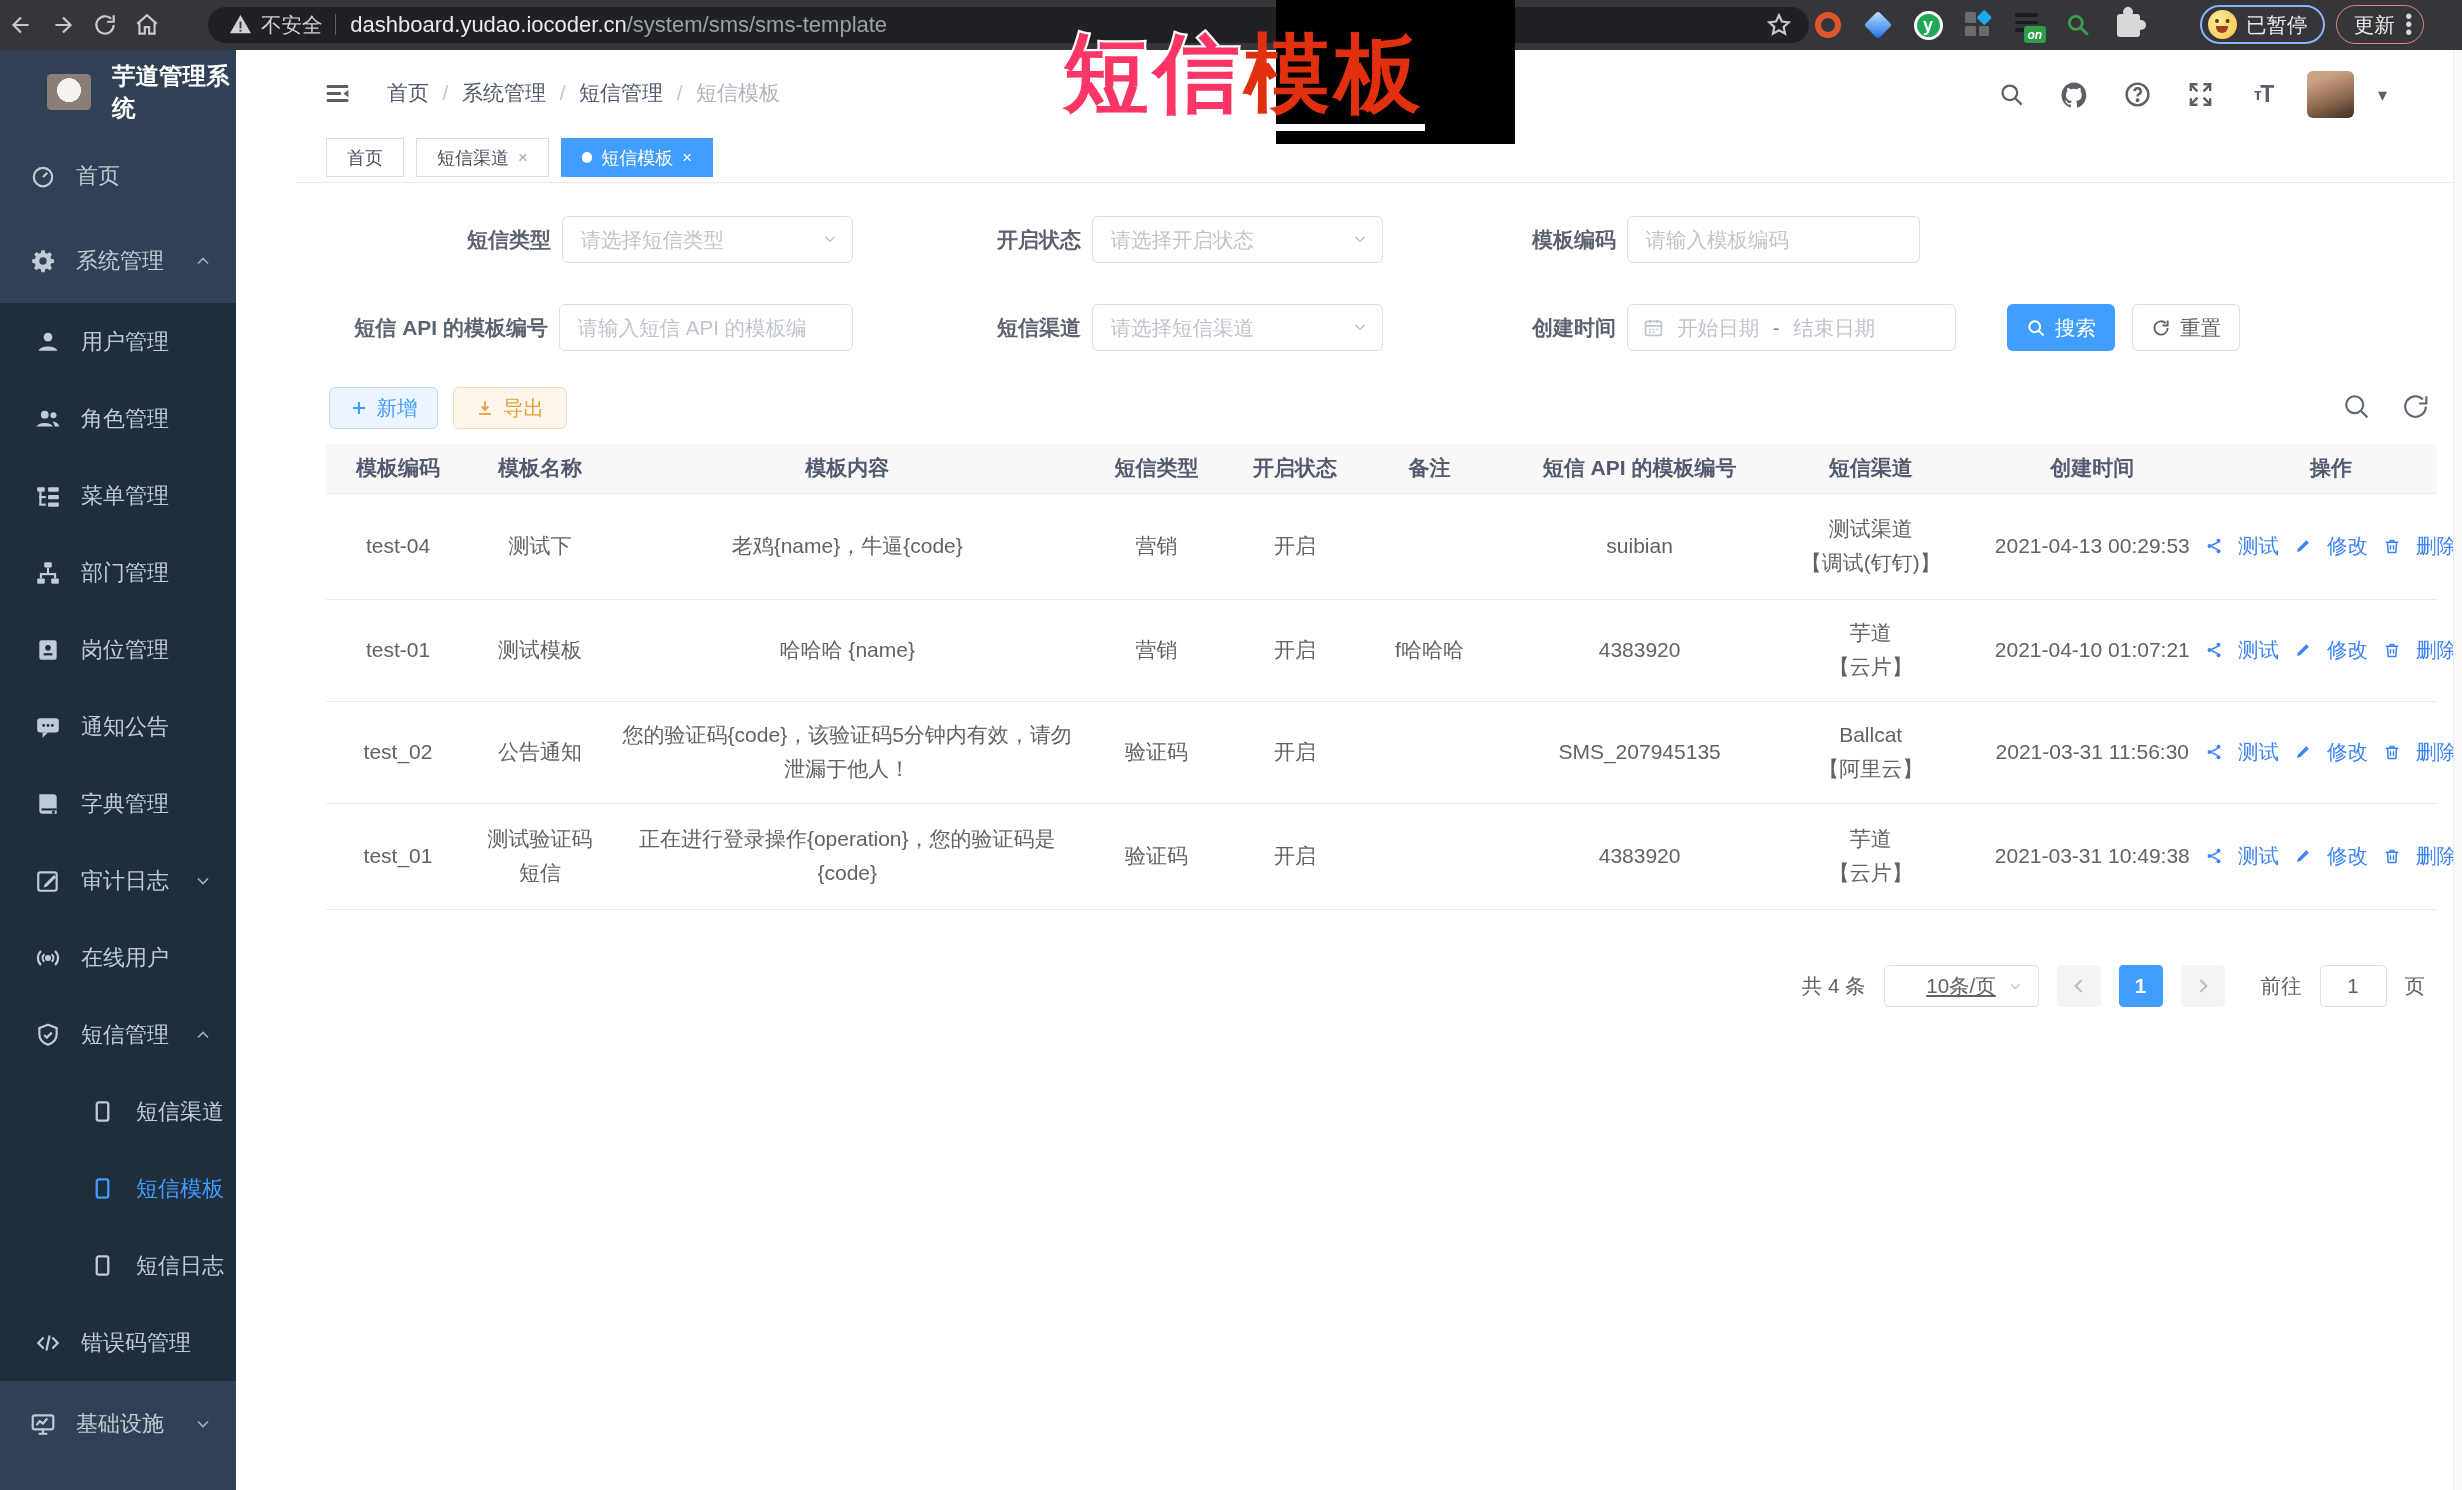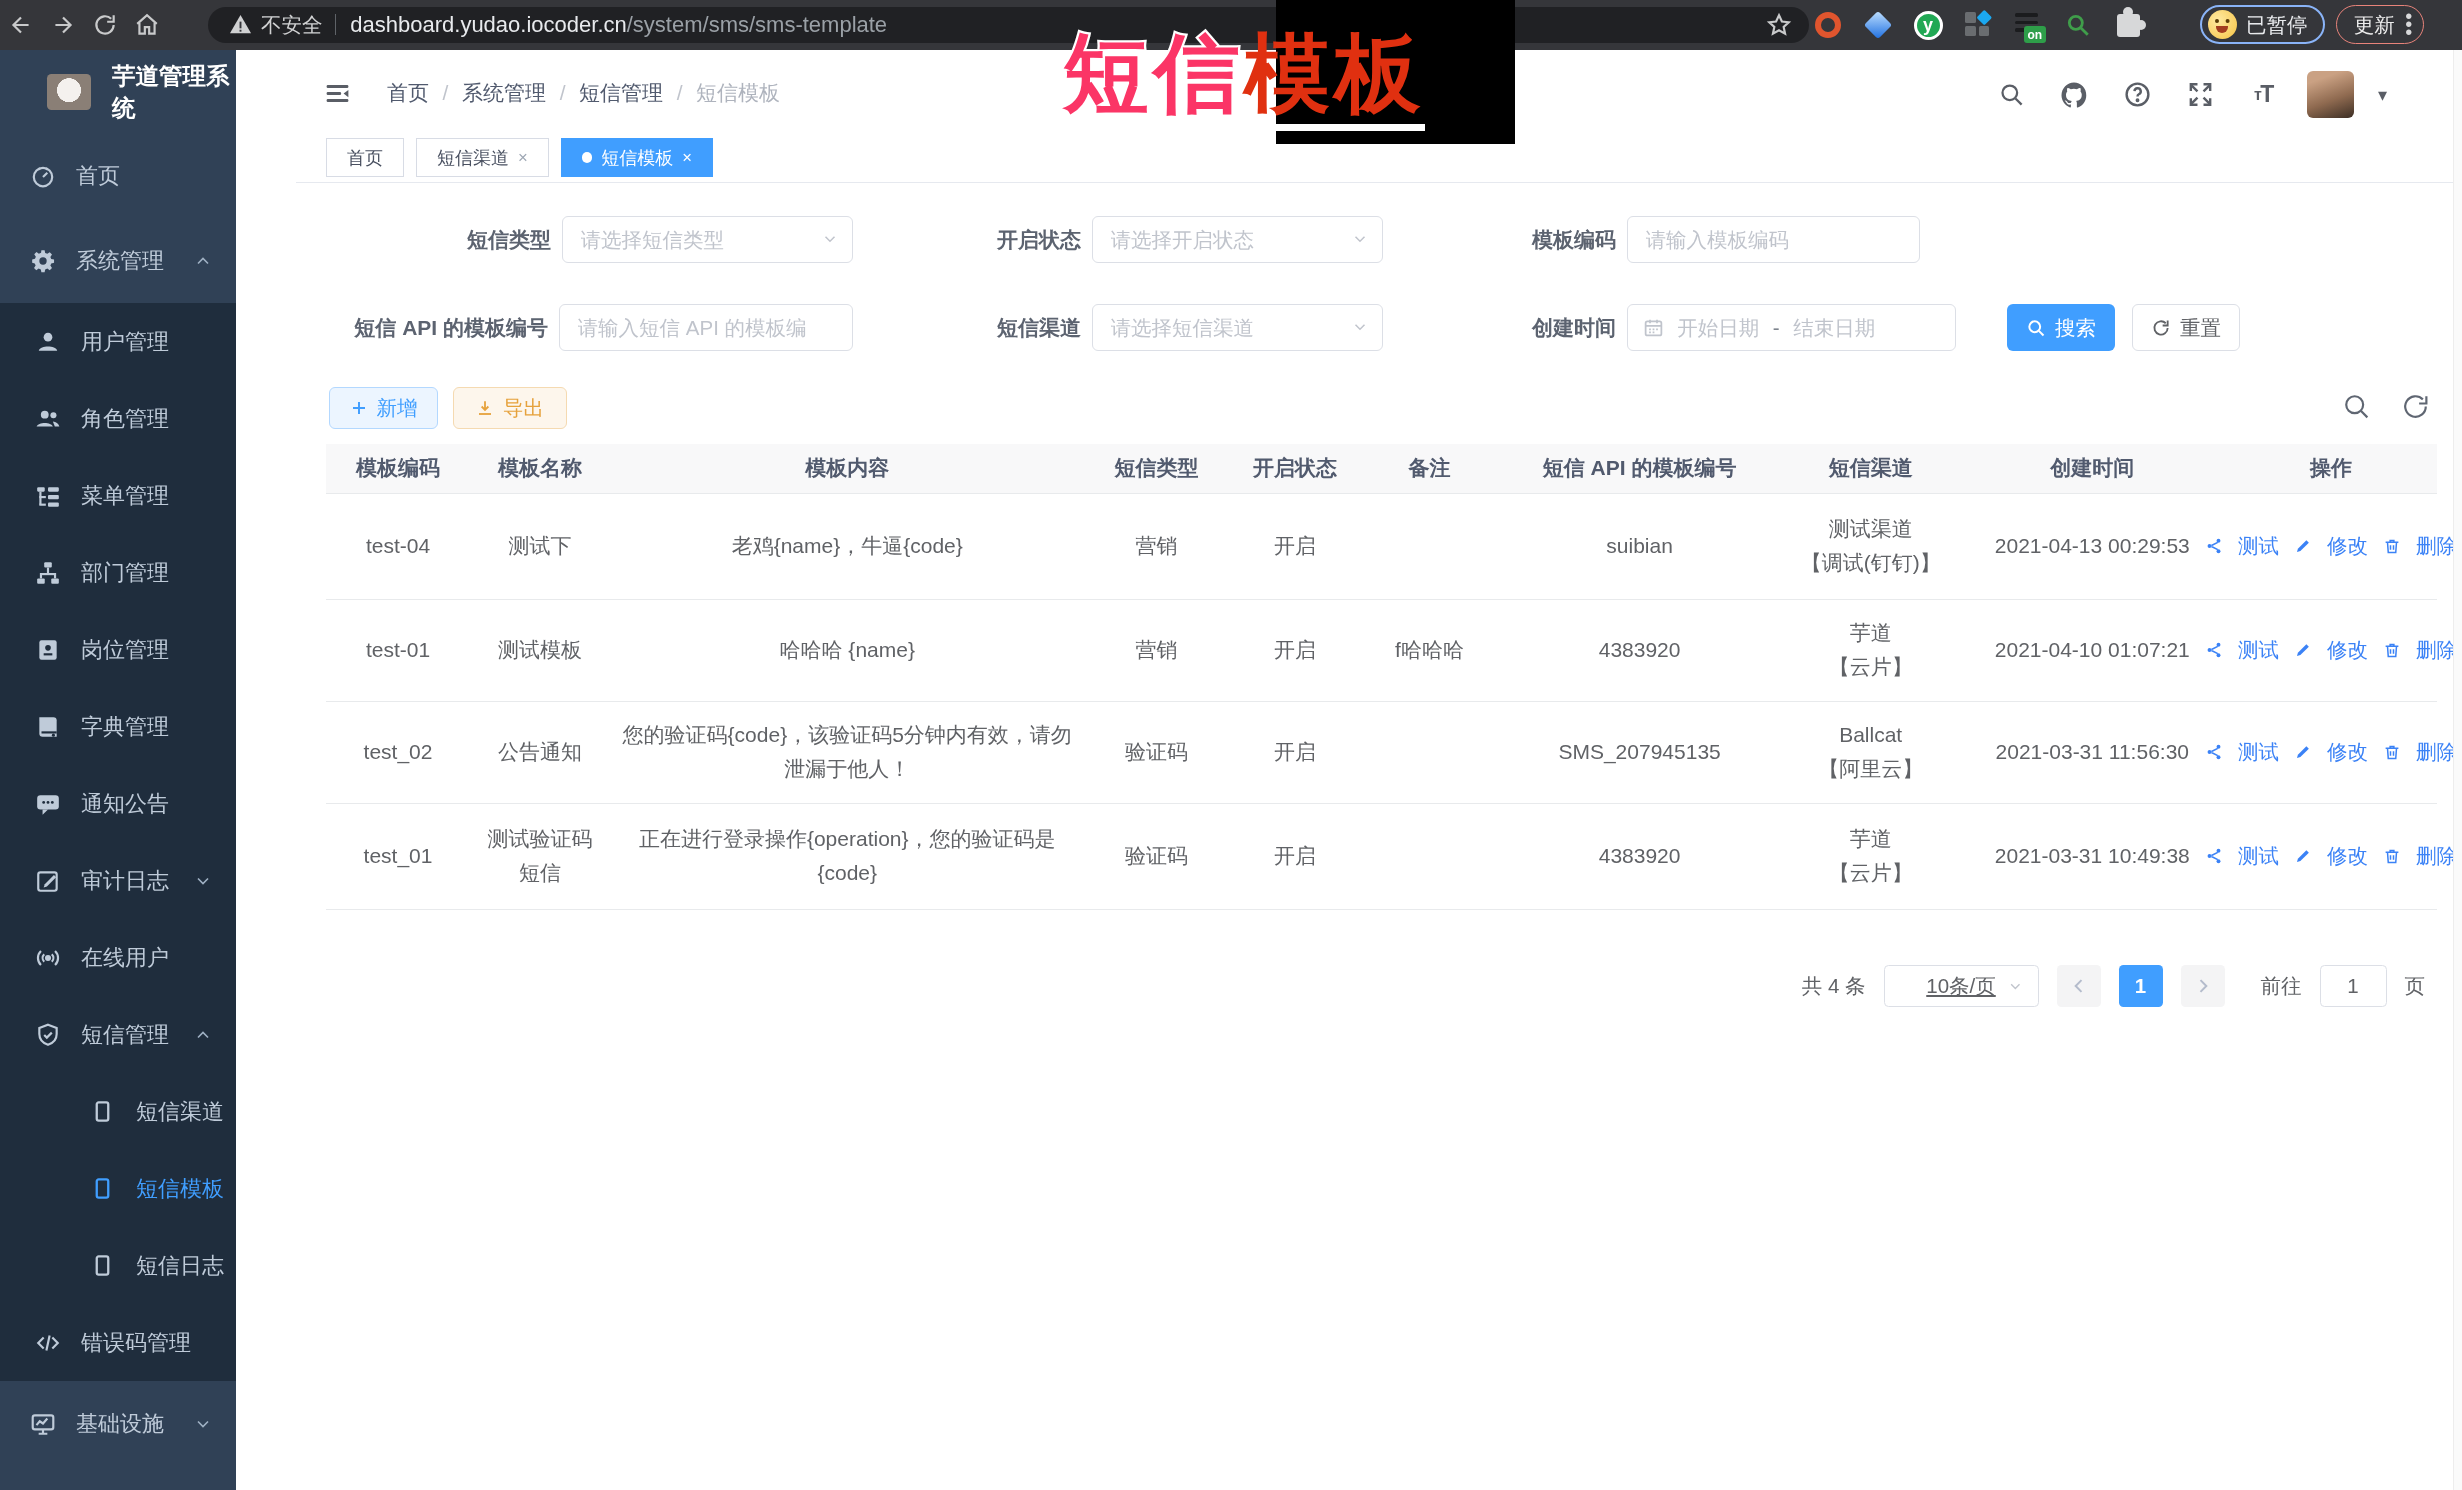--- a/index.html
+++ b/index.html
@@ -24,21 +24,21 @@
   .ext { width:30px; height:30px; display:flex; align-items:center; justify-content:center; }
   .ring { width:26px; height:26px; border:6.8px solid #e0552e; border-radius:50%; }
   .pin { width:20px; height:20px; background:linear-gradient(135deg,#bfe0ff,#1e6fe0); transform:rotate(45deg); border-radius:3px; }
   .ycirc { width:29px; height:29px; border-radius:50%; background:#21a854; border:3px solid #fff;
     color:#fff; font-size:18px; font-weight:bold; display:flex; align-items:center; justify-content:center; }
   .grid4 { position:relative; width:26px; height:26px; }
   .grid4 i { position:absolute; width:10.6px; height:10.6px; background:#6a6d70; border-radius:1.5px; }
   .grid4 i:nth-child(1){left:0;top:0;} .grid4 i:nth-child(2){left:0;top:13.6px;}
   .grid4 i:nth-child(3){left:13.6px;top:13.6px;}
   .grid4 i:nth-child(4){left:13.6px;top:0;background:#1ba8f0;transform:rotate(45deg);}
-  .liston { position:relative; width:27px; height:27px; }
+  .liston { position:relative; width:27px; height:27px;font-style:italic; }
   .liston i { position:absolute; left:0; height:3.8px; background:#1b1c1e; border-radius:1.5px; }
   .liston i:nth-child(1){top:1.5px;width:23px;} .liston i:nth-child(2){top:9px;width:23px;} .liston i:nth-child(3){top:16.7px;width:13.6px;}
   .onbadge { position:absolute; right:-4.5px; bottom:-4.5px; background:#2e9e49; color:#fff;
     font-size:12px; font-weight:bold; padding:1.5px 3.8px; border-radius:3px; }
   .puzzle { position:relative; width:23px; height:23px; background:#d7d8d9; border-radius:3px; }
   .puzzle:before { content:""; position:absolute; top:-6.8px; left:6px; width:10.6px; height:10.6px; background:#d7d8d9; border-radius:50%; }
   .puzzle:after { content:""; position:absolute; right:-6.8px; top:6px; width:10.6px; height:10.6px; background:#d7d8d9; border-radius:50%; }
   #profile-pill { position:absolute; left:2200px; top:5.3px; height:39px; border:2.3px solid #8ab4f8;
     border-radius:20px; display:flex; align-items:center; padding:0 15px 0 6px; gap:9px; }
   .emoji { width:29px; height:29px; border-radius:50%; background:radial-gradient(circle at 35% 35%,#ffe9a0,#f6c344); position:relative; }
@@ -322,38 +322,38 @@
             <rect x="4" y="3" width="16" height="18" rx="2"></rect>
             <circle cx="12" cy="10" r="2.6" fill="#1f2d3d"></circle>
             <rect x="8" y="15" width="8" height="2" fill="#1f2d3d"></rect>
           </svg>
         </span>
       <span>岗位管理</span>
     </div>
     <div class="mi l2">
       <span class="sic">
           <svg width="26" height="26" viewBox="0 0 24 24" fill="currentColor">
-            <path d="M4 3h13a3 3 0 0 1 3 3v15H7a3 3 0 0 1-3-3z"></path>
-            <rect x="6" y="16" width="14" height="2" fill="#1f2d3d"></rect>
-            <circle cx="17" cy="19.5" r="1.4" fill="#1f2d3d"></circle>
-          </svg>
-        </span>
-      <span>字典管理</span>
-    </div>
-    <div class="mi l2">
-      <span class="sic">
-          <svg width="26" height="26" viewBox="0 0 24 24" fill="currentColor">
             <rect x="2" y="4" width="20" height="13" rx="3"></rect>
             <path d="M7 17l0 5 5-5z"></path>
             <circle cx="8" cy="10.5" r="1.3" fill="#1f2d3d"></circle>
             <circle cx="12" cy="10.5" r="1.3" fill="#1f2d3d"></circle>
             <circle cx="16" cy="10.5" r="1.3" fill="#1f2d3d"></circle>
           </svg>
         </span>
       <span>通知公告</span>
+    </div>
+    <div class="mi l2">
+      <span class="sic">
+          <svg width="26" height="26" viewBox="0 0 24 24" fill="currentColor">
+            <path d="M4 3h13a3 3 0 0 1 3 3v15H7a3 3 0 0 1-3-3z"></path>
+            <rect x="6" y="16" width="14" height="2" fill="#1f2d3d"></rect>
+            <circle cx="17" cy="19.5" r="1.4" fill="#1f2d3d"></circle>
+          </svg>
+        </span>
+      <span>字典管理</span>
     </div>
     <div class="mi l2">
       <span class="sic">
           <svg width="26" height="26" viewBox="0 0 24 24" fill="none" stroke="currentColor" stroke-width="2">
             <rect x="3" y="4" width="17" height="17" rx="2"></rect>
             <path d="M9 15l8.5-8.5 2 2L11 17l-3 1z" fill="currentColor" stroke="none"></path>
           </svg>
         </span>
       <span>审计日志</span>
       <span class="mcaret">

